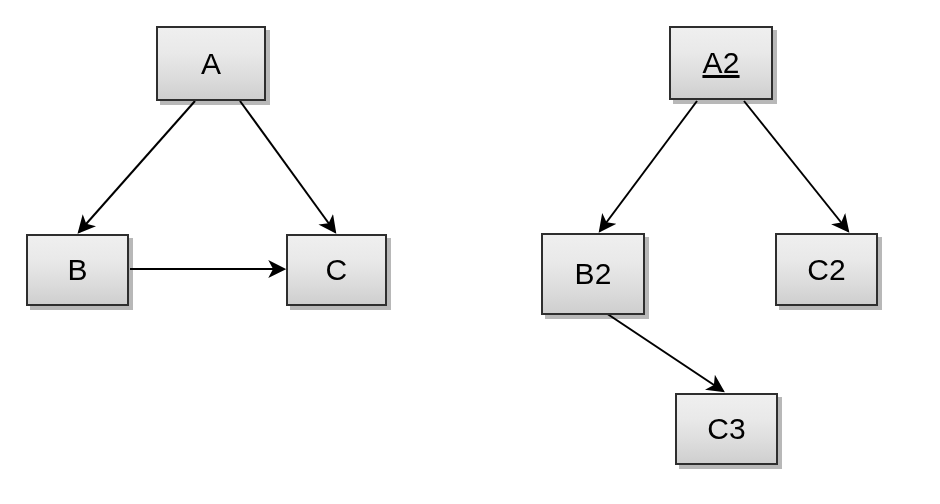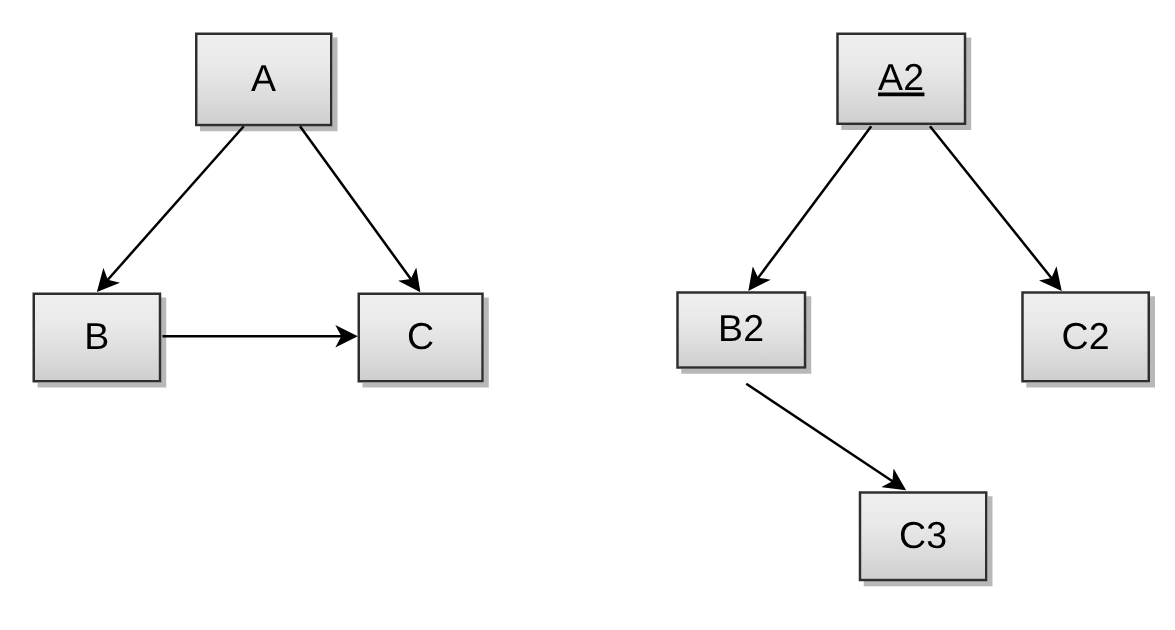--- a/index.html
+++ b/index.html
@@ -73,24 +73,24 @@
       </div>
       <div class="node" style="left: 26px; top: 234px; width: 103px; height: 72px;">
         <span class="node-label">B</span>
       </div>
       <div class="node" style="left: 286px; top: 234px; width: 101px; height: 72px;">
         <span class="node-label">C</span>
       </div>
       <div class="node" style="left: 669px; top: 26px; width: 104px; height: 74px; text-decoration: underline;">
         <span class="node-label">A2</span>
       </div>
-      <div class="node" style="left: 541px; top: 233px; width: 104px; height: 62px;">
+      <div class="node" style="left: 541px; top: 233px; width: 104px; height: 82px;">
         <span class="node-label">B2</span>
       </div>
-      <div class="node" style="left: 817px; top: 233px; width: 103px; height: 73px;">
+      <div class="node" style="left: 775px; top: 233px; width: 103px; height: 73px;">
         <span class="node-label">C2</span>
       </div>
-      <div class="node" style="left: 675px; top: 393px; width: 103px; height: 72px; margin-left: 12px;">
+      <div class="node" style="left: 675px; top: 393px; width: 103px; height: 72px;">
         <span class="node-label">C3</span>
       </div>
     </div>
 
 </div>
 
 </body></html>

